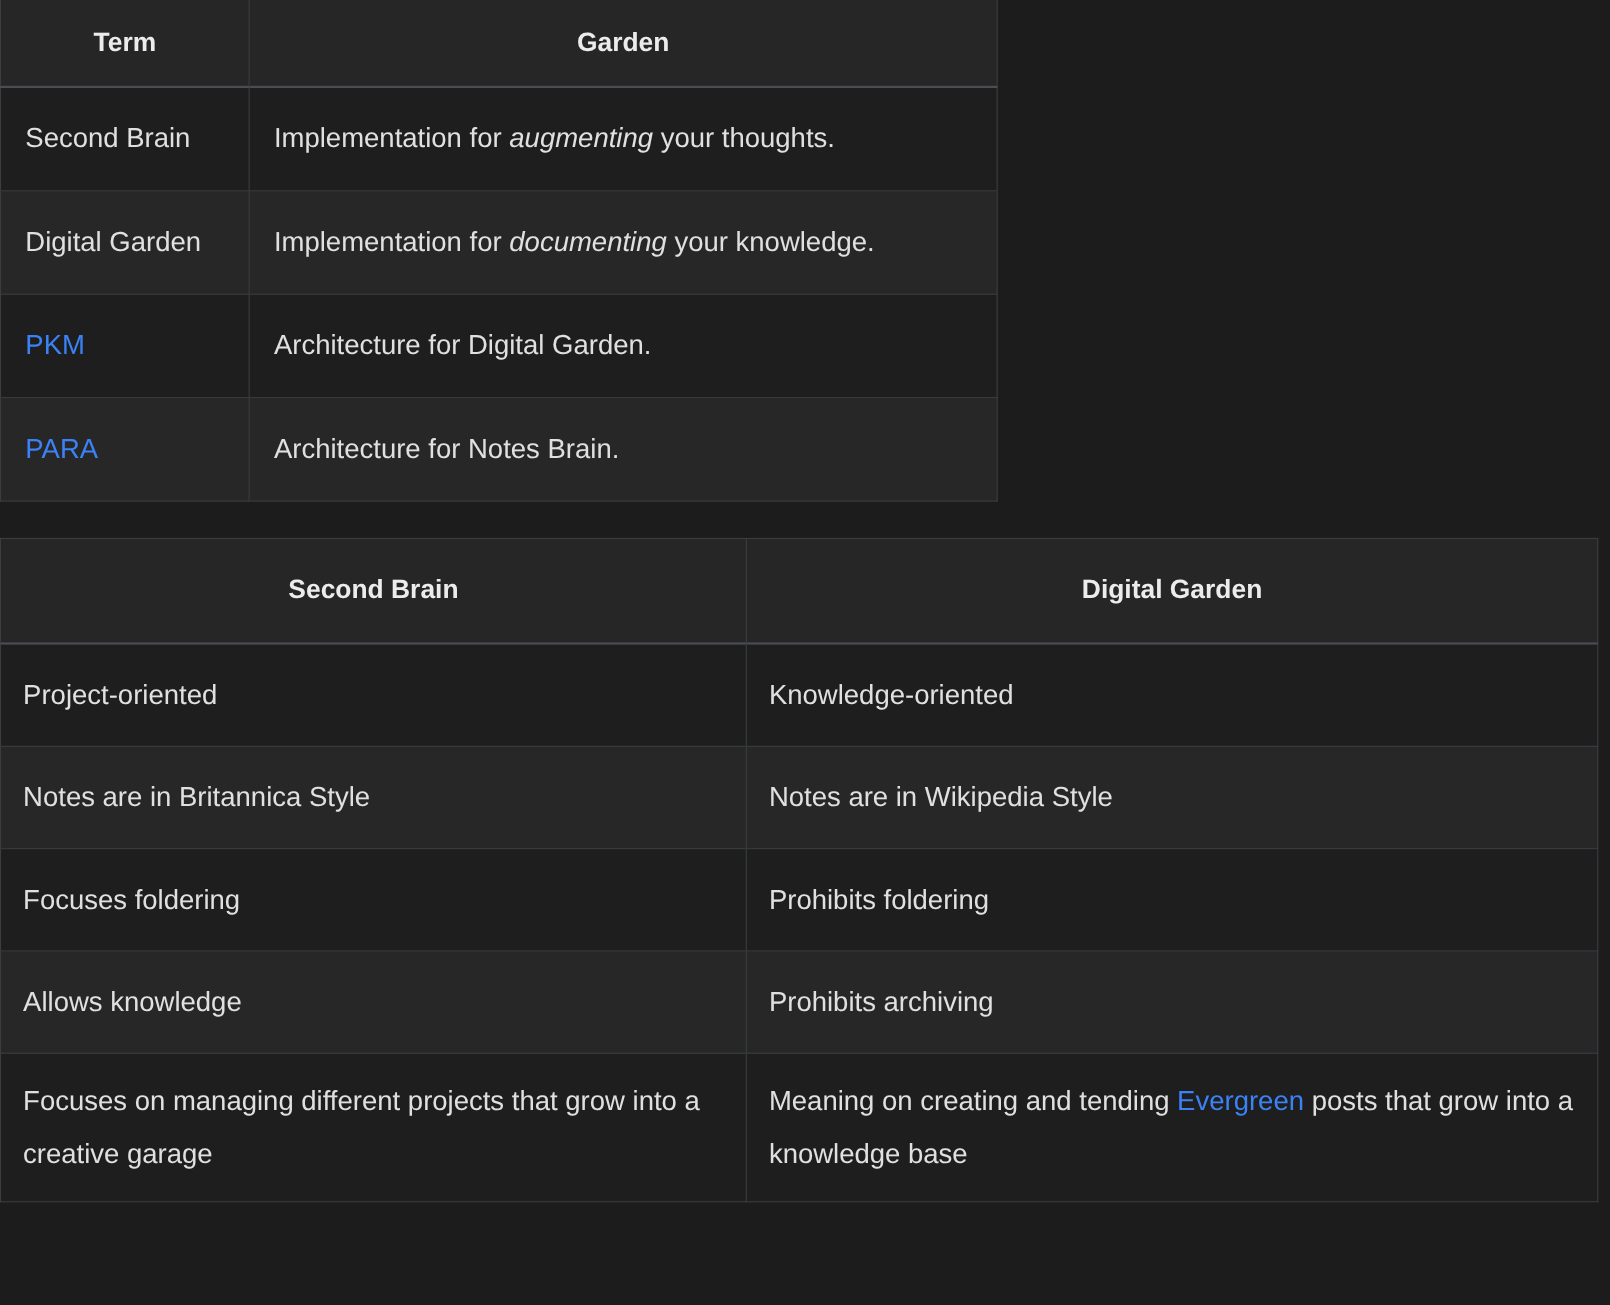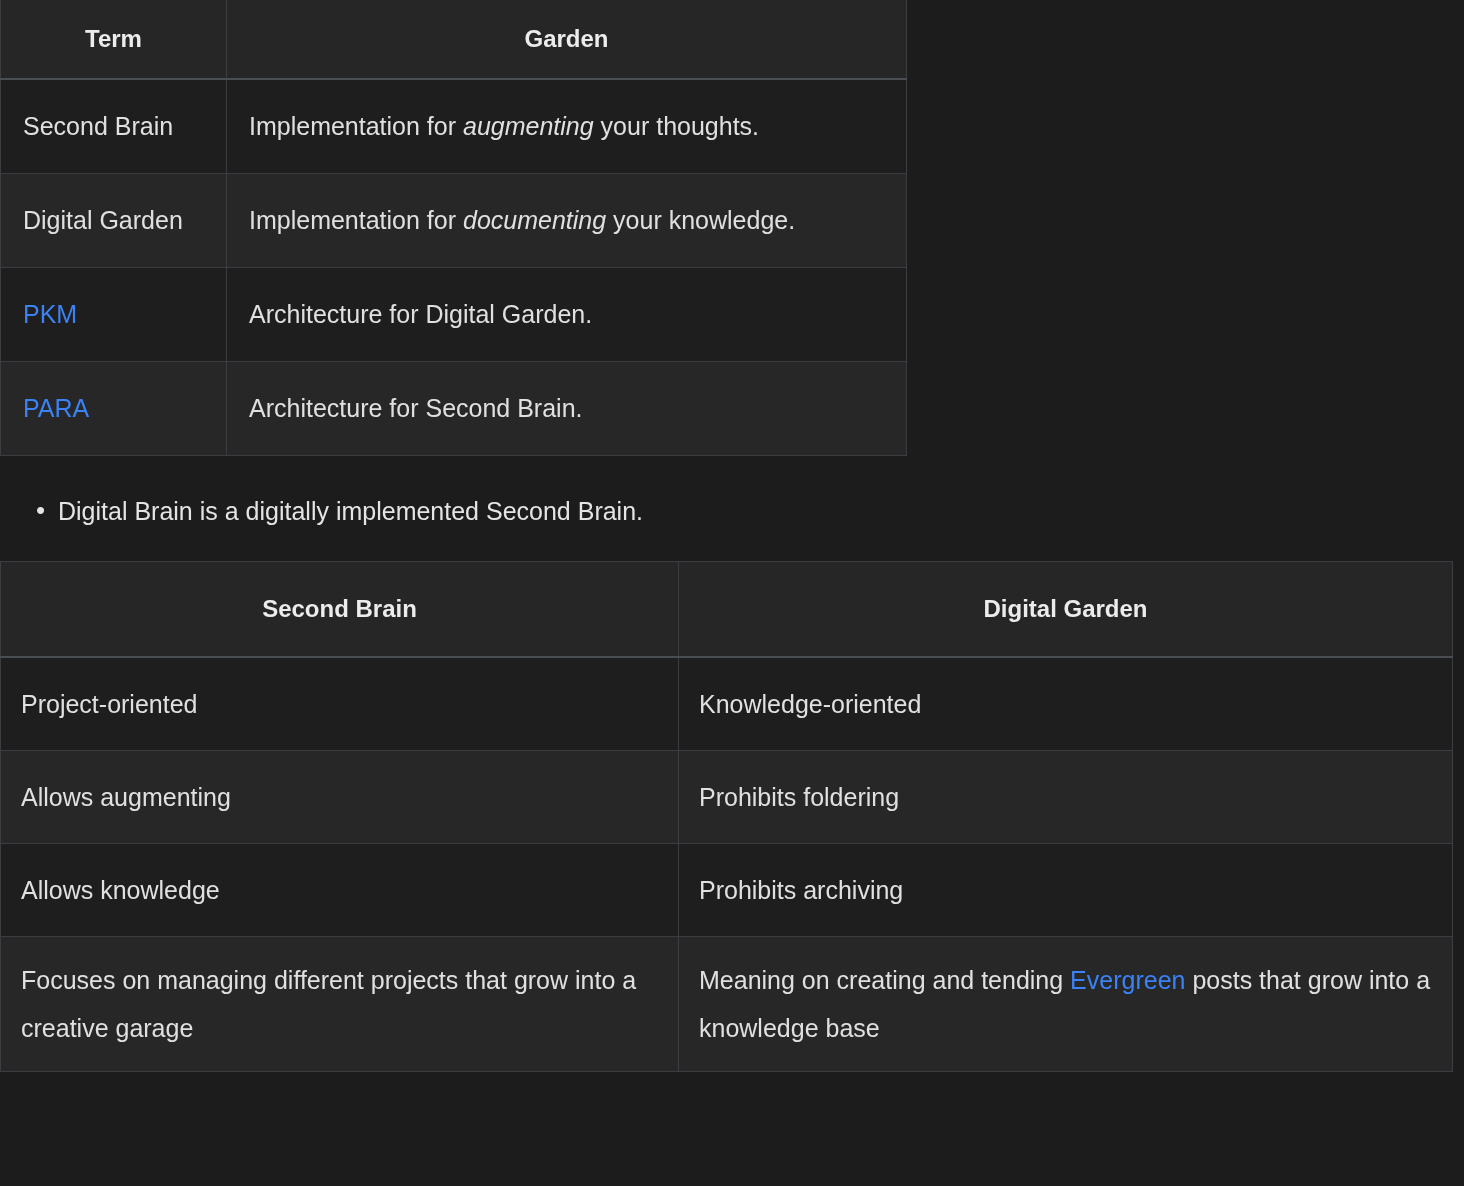--- a/index.html
+++ b/index.html
@@ -145,47 +145,48 @@
       <tr>
         <td>Digital Garden</td>
         <td><span>Implementation for </span><em class="i">documenting</em><span> your knowledge.</span></td>
       </tr>
       <tr>
         <td><a class="link" href="#">PKM</a></td>
         <td>Architecture for Digital Garden.</td>
       </tr>
       <tr>
         <td><a class="link" href="#">PARA</a></td>
-        <td>Architecture for Second Brain.</td>
+        <td>Architecture for Notes Brain.</td>
       </tr>
     </tbody>
   </table>
 
-  <ul class="bullets">
-    <li>Digital Brain is a digitally implemented Second Brain.</li>
-  </ul>
 
   <table class="t2">
     <colgroup>
       <col class="c2a">
       <col class="c2b">
     </colgroup>
     <thead>
       <tr>
         <th>Second Brain</th>
         <th>Digital Garden</th>
       </tr>
     </thead>
     <tbody>
       <tr>
         <td>Project-oriented</td>
         <td>Knowledge-oriented</td>
       </tr>
       <tr>
-        <td>Allows augmenting</td>
+        <td>Notes are in Britannica Style</td>
+        <td>Notes are in Wikipedia Style</td>
+      </tr>
+      <tr>
+        <td>Focuses foldering</td>
         <td>Prohibits foldering</td>
       </tr>
       <tr>
         <td>Allows knowledge</td>
         <td>Prohibits archiving</td>
       </tr>
       <tr class="tall">
         <td>Focuses on managing different projects that grow into a creative garage</td>
         <td><span>Meaning on creating and tending </span><a class="link" href="#">Evergreen</a><span> posts that grow into a knowledge base</span></td>
       </tr>

